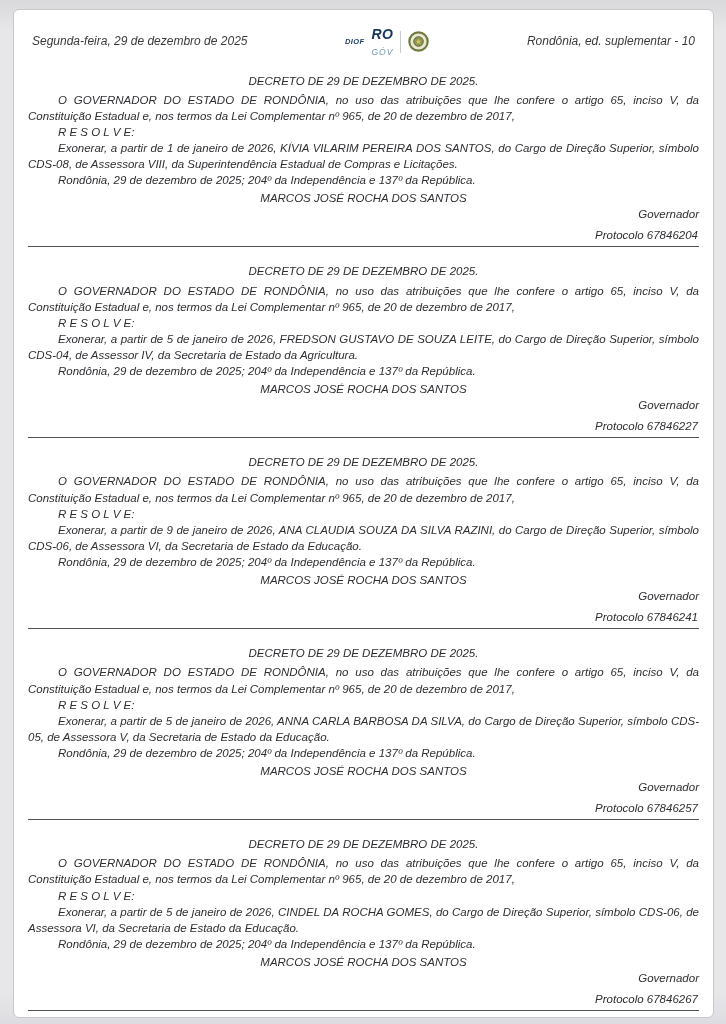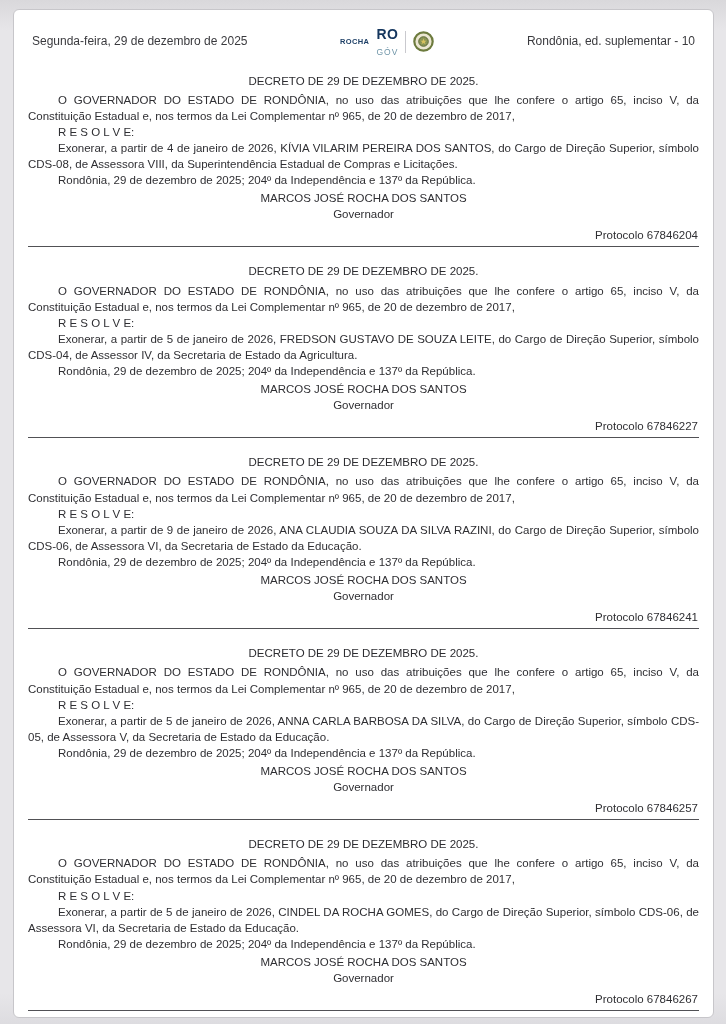--- a/index.html
+++ b/index.html
@@ -15,20 +15,21 @@
     left: 13px; top: 9px; right: 12px; bottom: 6px;
     background: #ffffff;
     border: 1px solid #c7c6ca;
     border-radius: 6px;
     box-sizing: border-box;
     padding: 12px 12px 0 12px;
     color: #2f2f33;
     font-size: 11.5px;
     line-height: 1.4;
     overflow: hidden;
+    font-style: italic;
   }
   .doc-header {
     display: flex;
     align-items: center;
     justify-content: space-between;
     margin: 5px 6px 16px 6px;
     font-size: 12px;
     color: #3a3a3e;
   }
   .logo-group { display: flex; align-items: center; gap: 7px; }
@@ -45,21 +46,21 @@
     color: #2c2c30;
   }
   .para {
     text-align: justify;
     text-indent: 30px;
     margin: 0;
   }
   .resolve { text-indent: 30px; margin: 0; }
   .dateline { text-indent: 30px; margin: 0; }
   .sig-name { text-align: center; margin: 2px 0 0 0; }
-  .sig-role { text-align: center; margin: 0; }
+  .sig-role { text-align: right; margin: 0; }
   .protocol { text-align: right; margin: 5px 1px 3px 0; }
   .separator {
     border: none;
     border-top: 1px solid #515155;
     margin: 0;
   }
   .doc-footer {
     text-align: center;
     color: #98979b;
     font-size: 10.8px;
@@ -68,40 +69,40 @@
   }
 </style>
 </head>
 <body>
 
 <div class="page">
 
   <div class="doc-header">
     <span>Segunda-feira, 29 de dezembro de 2025</span>
     <span class="logo-group">
-      <span class="logo-diof">ROCHA</span>
+      <span class="logo-diof">DIOF</span>
       <span class="logo-ro-stack">
         <span class="logo-ro">RO</span>
         <span class="logo-gov">GÓV</span>
       </span>
       <span class="logo-divider"></span>
       <svg class="emblem" viewBox="0 0 24 24">
         <circle cx="12" cy="12" r="10.5" fill="#ece7d2" stroke="#6d7b3e" stroke-width="2.5"></circle>
         <circle cx="12" cy="12" r="5.5" fill="#8a9455" stroke="#55622f" stroke-width="1"></circle>
         <path d="M12 8.5 L13 11 L15.6 11 L13.5 12.6 L14.3 15.2 L12 13.7 L9.7 15.2 L10.5 12.6 L8.4 11 L11 11 Z" fill="#d8c25e"></path>
       </svg>
     </span>
     <span>Rondônia, ed.  suplementar - 10</span>
   </div>
 
   <section class="decree">
     <div class="decree-title">DECRETO DE 29 DE DEZEMBRO DE 2025.</div>
     <p class="para">O GOVERNADOR DO ESTADO DE RONDÔNIA, no uso das atribuições que lhe confere o artigo 65, inciso V, da Constituição Estadual e, nos termos da Lei Complementar nº 965, de 20 de dezembro de 2017,</p>
     <p class="resolve">R E S O L V E:</p>
-    <p class="para">Exonerar, a partir de 4 de janeiro de 2026, KÍVIA VILARIM PEREIRA DOS SANTOS, do Cargo de Direção Superior, símbolo CDS-08, de Assessora VIII, da Superintendência Estadual de Compras e Licitações.</p>
+    <p class="para">Exonerar, a partir de 1 de janeiro de 2026, KÍVIA VILARIM PEREIRA DOS SANTOS, do Cargo de Direção Superior, símbolo CDS-08, de Assessora VIII, da Superintendência Estadual de Compras e Licitações.</p>
     <p class="dateline">Rondônia, 29 de dezembro de 2025; 204º da Independência e 137º da República.</p>
     <p class="sig-name">MARCOS JOSÉ ROCHA DOS SANTOS</p>
     <p class="sig-role">Governador</p>
     <p class="protocol">Protocolo 67846204</p>
     <hr class="separator">
   </section>
 
   <section class="decree">
     <div class="decree-title">DECRETO DE 29 DE DEZEMBRO DE 2025.</div>
     <p class="para">O GOVERNADOR DO ESTADO DE RONDÔNIA, no uso das atribuições que lhe confere o artigo 65, inciso V, da Constituição Estadual e, nos termos da Lei Complementar nº 965, de 20 de dezembro de 2017,</p>

